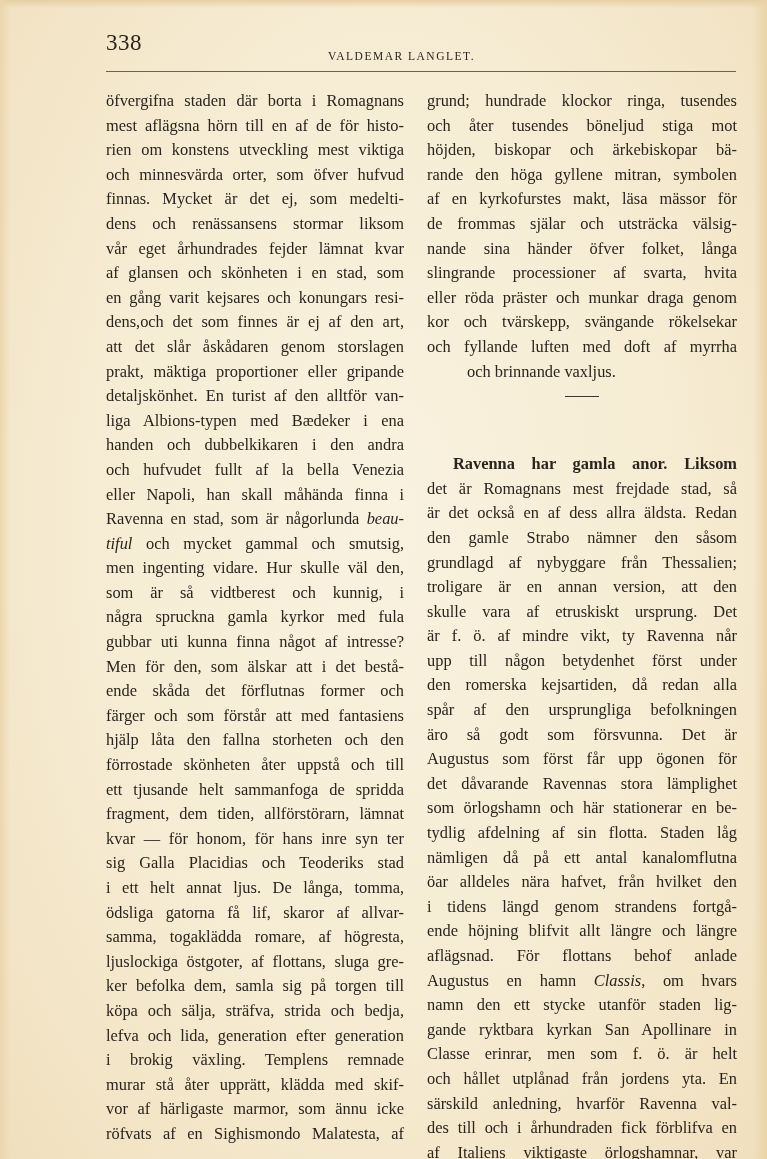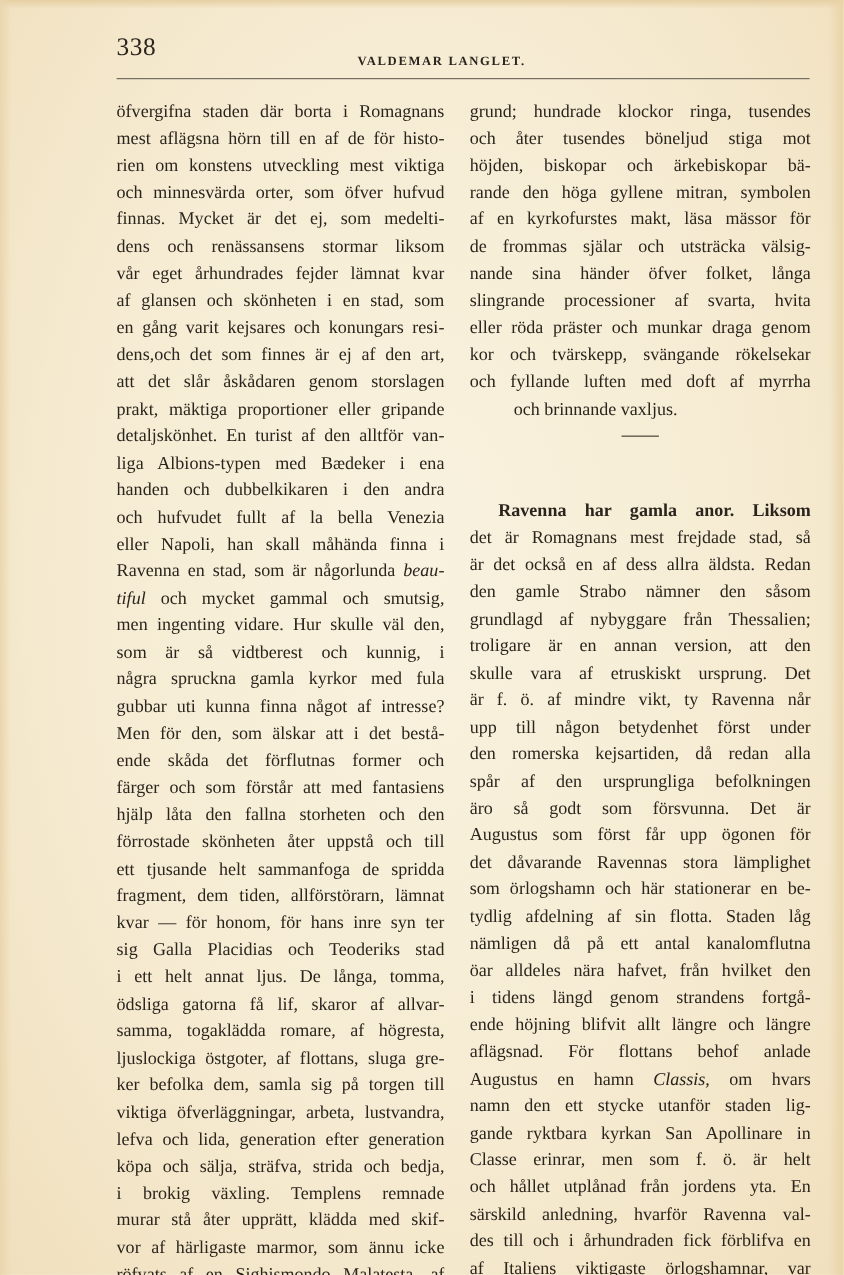--- a/index.html
+++ b/index.html
@@ -12,21 +12,21 @@
   }
   .edge-top { position: absolute; left: 0; top: 0; width: 767px; height: 8px;
     background: linear-gradient(#e6cfa3, rgba(240,223,189,0)); }
   .edge-right { position: absolute; right: 0; top: 0; width: 14px; height: 1159px;
     background: linear-gradient(90deg, rgba(240,223,189,0), #e9d3a8); }
   .edge-left { position: absolute; left: 0; top: 0; width: 10px; height: 1159px;
     background: linear-gradient(90deg, #ead6ae, rgba(240,223,189,0)); }
 
   .page-number { position: absolute; left: 106px; top: 30px; font-size: 23px; letter-spacing: 0.5px; }
   .running-head { position: absolute; left: 0; width: 767px; top: 50px; text-align: center;
-    font-size: 11.5px; letter-spacing: 1.5px; padding-left: 36px; box-sizing: border-box; font-weight: bold; }
+    font-size: 11.5px; letter-spacing: 1.5px; padding-left: 36px; box-sizing: border-box; }
   .header-rule { position: absolute; left: 106px; top: 71px; width: 630px; height: 0;
     border-top: 1px solid #6a6258; }
 
   .column { position: absolute; top: 89px; }
   .col-left { left: 106px; width: 298px; }
   .col-right { left: 427px; width: 310px; }
   .line {
     height: 24.6px; line-height: 24.6px; font-size: 16.4px;
     white-space: nowrap; text-align: justify; text-align-last: justify;
     overflow: hidden;
@@ -78,23 +78,22 @@
   <div class="line">förrostade skönheten åter uppstå och till</div>
   <div class="line">ett tjusande helt sammanfoga de spridda</div>
   <div class="line">fragment, dem tiden, allförstörarn, lämnat</div>
   <div class="line">kvar — för honom, för hans inre syn ter</div>
   <div class="line">sig Galla Placidias och Teoderiks stad</div>
   <div class="line">i ett helt annat ljus. De långa, tomma,</div>
   <div class="line">ödsliga gatorna få lif, skaror af allvar-</div>
   <div class="line">samma, togaklädda romare, af högresta,</div>
   <div class="line">ljuslockiga östgoter, af flottans, sluga gre-</div>
   <div class="line">ker befolka dem, samla sig på torgen till</div>
-  <div class="line">viktiga öfverläggningar, arbeta, lustvandra,</div>
+  <div class="line">köpa och sälja, sträfva, strida och bedja,</div>
   <div class="line">lefva och lida, generation efter generation</div>
-  <div class="line">köpa och sälja, sträfva, strida och bedja,</div>
   <div class="line">i brokig växling. Templens remnade</div>
   <div class="line">murar stå åter upprätt, klädda med skif-</div>
   <div class="line">vor af härligaste marmor, som ännu icke</div>
   <div class="line">röfvats af en Sighismondo Malatesta, af</div>
 
 </div>
 
 <div class="column col-right">
   <div class="paragraph">
     <div class="line">grund; hundrade klockor ringa, tusendes</div>

